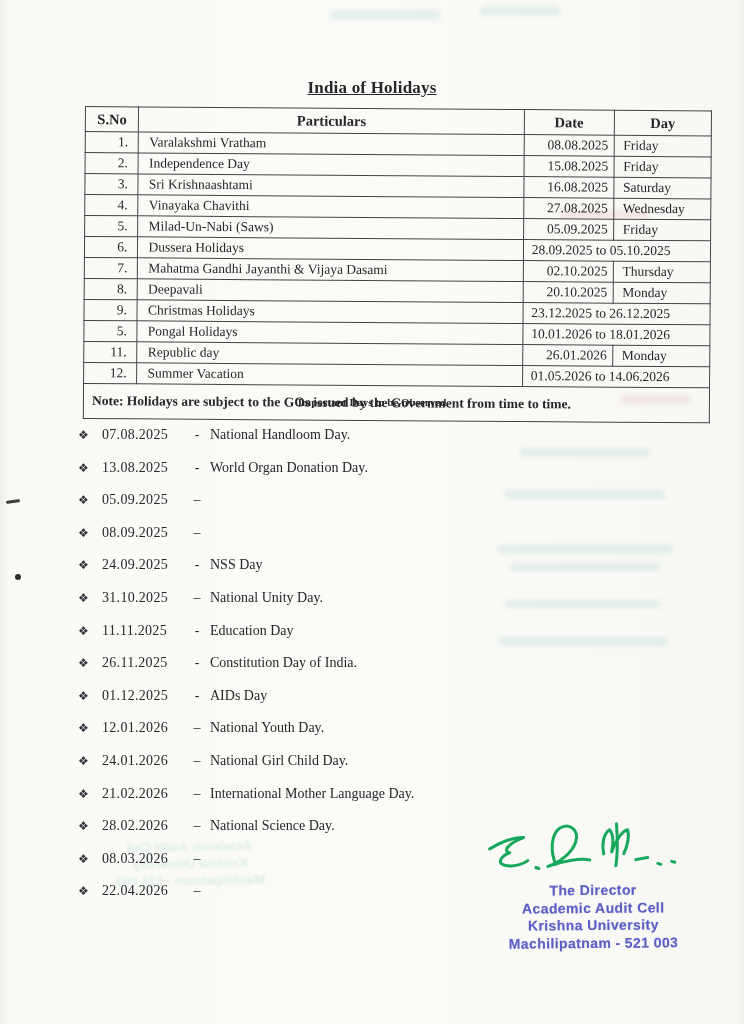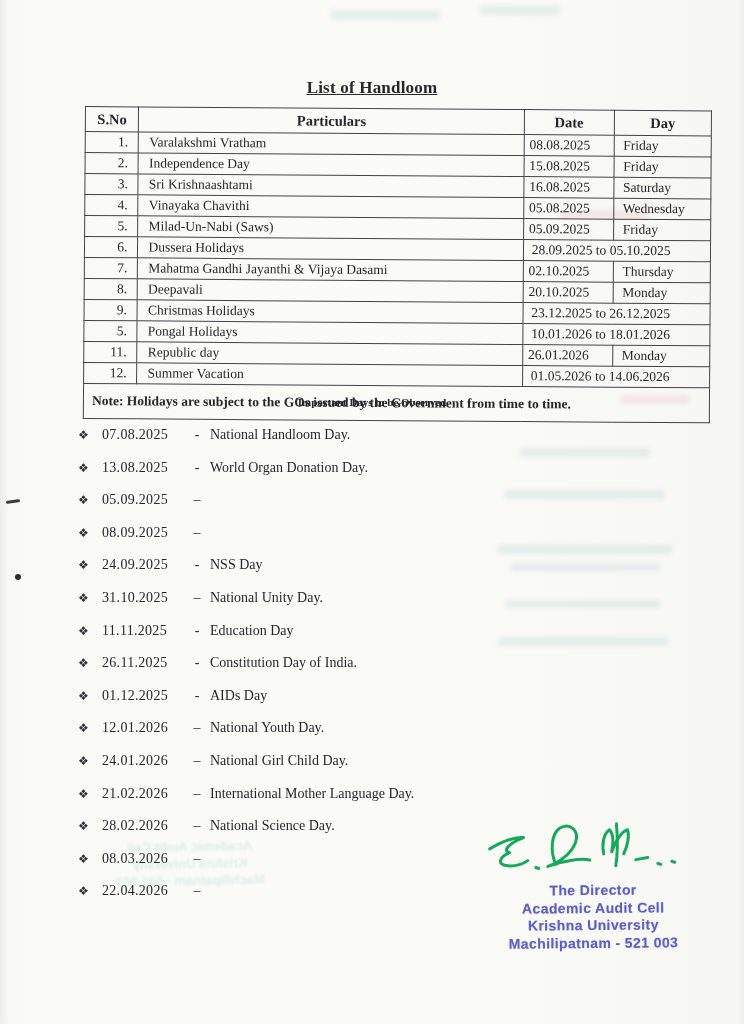--- a/index.html
+++ b/index.html
@@ -46,21 +46,21 @@
     border:1px solid #42444a;
     padding:1px 5px;
     height:18px;
     line-height:16px;
     white-space:nowrap;
   }
   .holiday-table th{font-size:14.5px;font-weight:bold;height:22px;}
   td.sno{width:40px;text-align:right;padding-right:10px;}
   th.sno-h{width:40px;text-align:center;}
   td.part{width:395px;text-align:left;padding-left:10px;}
-  td.date{width:82px;text-align:left;margin-top:40px;}
+  td.date{width:82px;text-align:right;margin-top:40px;}
   td.day{width:86px;text-align:left;padding-left:9px;}
   td.range{text-align:left;padding-left:8px;}
   td.note-cell{
     font-weight:bold;text-align:left;padding:5px 8px;height:24px;font-size:13.5px;
   }
   .section-title{
     position:absolute;top:396px;left:0;width:100%;
     text-align:center;font-size:11px;font-weight:bold;
   }
   .days-list{
@@ -103,21 +103,21 @@
   <div class="bleed teal" style="left:330px;top:10px;width:110px;height:10px;"></div>
   <div class="bleed teal" style="left:480px;top:6px;width:80px;height:9px;"></div>
   <div class="mirror-stamp">
     <div>Academic Audit Cell</div>
     <div>Krishna University</div>
     <div>Machilipatnam - 521 003</div>
   </div>
   <div class="smudge-dash"></div>
   <div class="smudge-dot"></div>
 
-  <div class="doc-title">List of Handloom</div>
+  <div class="doc-title">India of Holidays</div>
 
   <table class="holiday-table">
     <thead>
       <tr>
         <th class="sno-h">S.No</th>
         <th>Particulars</th>
         <th>Date</th>
         <th>Day</th>
       </tr>
     </thead>
@@ -136,21 +136,21 @@
         </tr>
         <tr>
           <td class="sno">3.</td>
           <td class="part">Sri Krishnaashtami</td>
           <td class="date">16.08.2025</td>
           <td class="day">Saturday</td>
         </tr>
         <tr>
           <td class="sno">4.</td>
           <td class="part">Vinayaka Chavithi</td>
-          <td class="date">05.08.2025</td>
+          <td class="date">27.08.2025</td>
           <td class="day">Wednesday</td>
         </tr>
         <tr>
           <td class="sno">5.</td>
           <td class="part">Milad-Un-Nabi (Saws)</td>
           <td class="date">05.09.2025</td>
           <td class="day">Friday</td>
         </tr>
         <tr>
           <td class="sno">6.</td>

